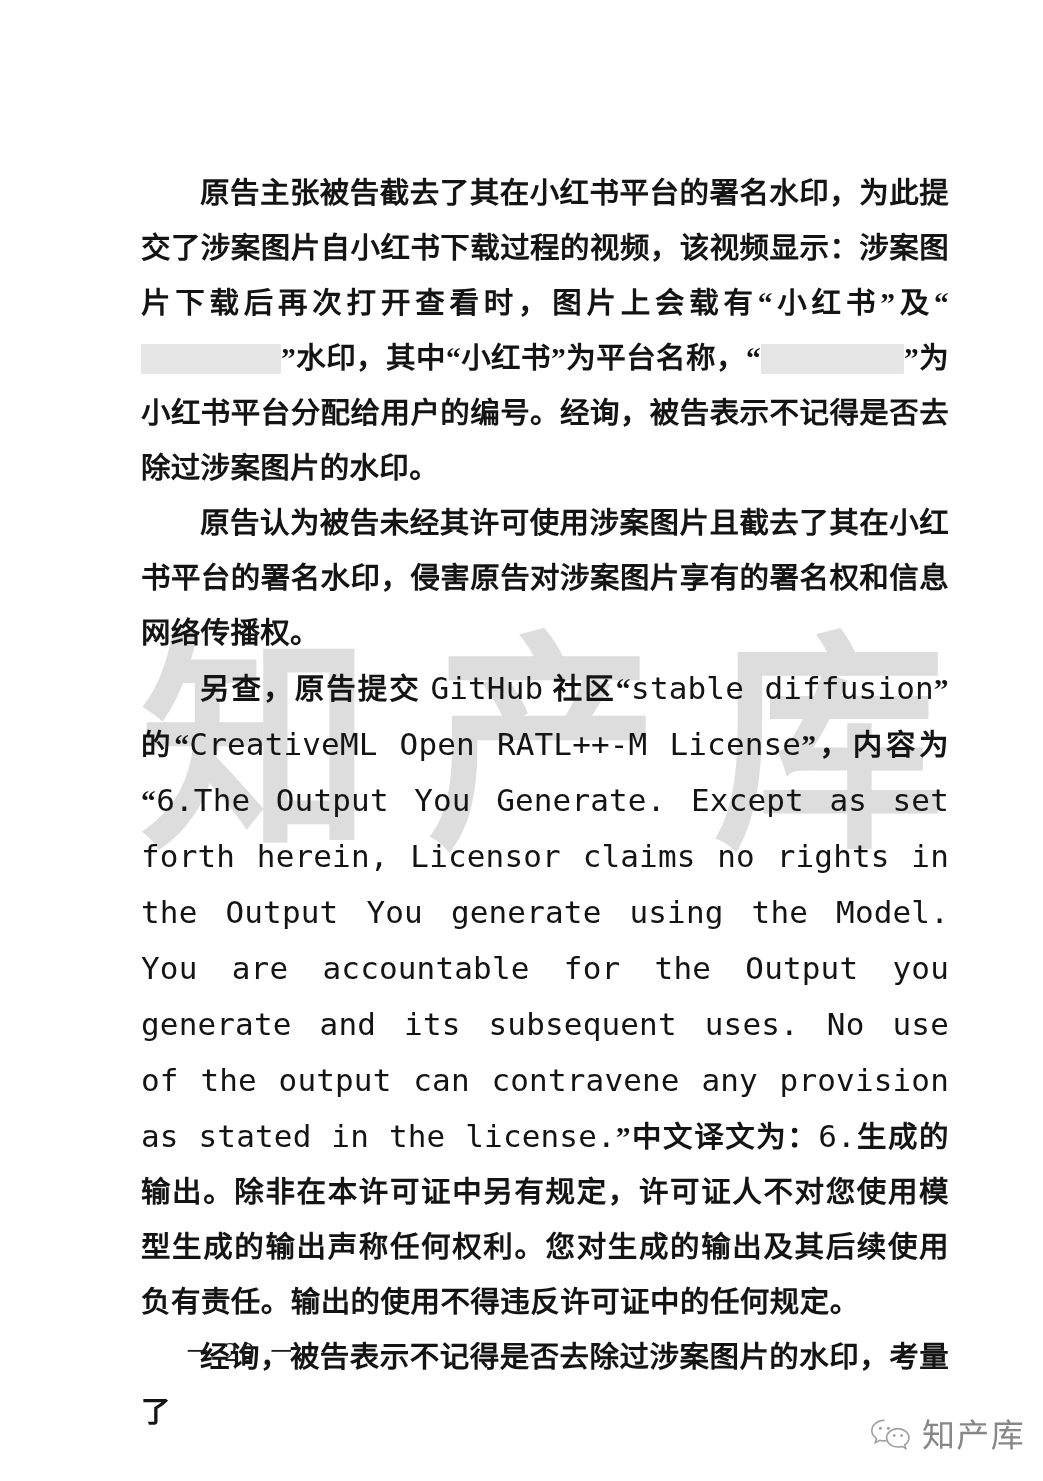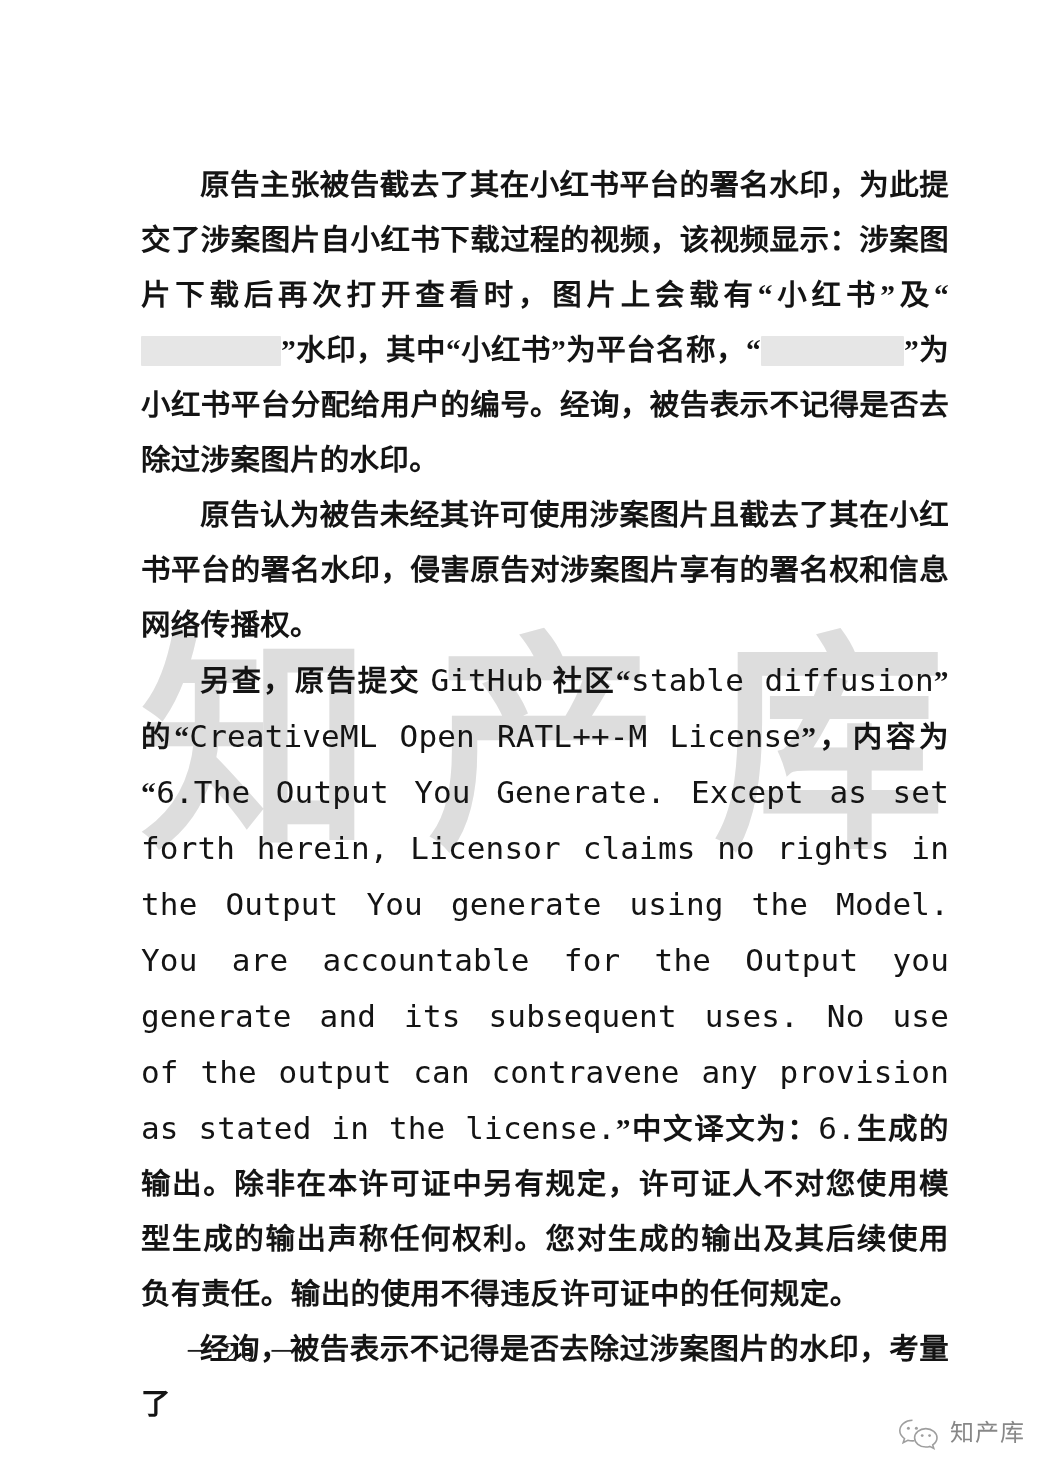--- a/index.html
+++ b/index.html
@@ -41,21 +41,21 @@
     pointer-events: none;
     z-index: 0;
     white-space: nowrap;
   }
   .watermark span { display: inline-block; }
 
   
   .body-text {
     position: absolute;
     left: 141px;
-    top: 158px;
+    top: 166px;
     width: 808px;
     z-index: 2;
   }
 
   .para {
     margin: 0;
     color: #141414;
     font-size: 29.5px;
     line-height: 55px;
     text-align: justify;
@@ -119,22 +119,22 @@
     z-index: 3;
     opacity: 0.72;
   }
   .brand-icon {
     width: 44px;
     height: 36px;
     flex: none;
     display: block;
   }
   .brand-text {
-    font-family: Liberation Mono, monospace;
-    font-size: 24px;
+    font-family: Liberation Sans, sans-serif;
+    font-size: 33px;
     color: #5a5a5a;
     letter-spacing: 0.04em;
     line-height: 1;
   }
 </style>
 </head>
 <body>
 
 <div class="page">
 

